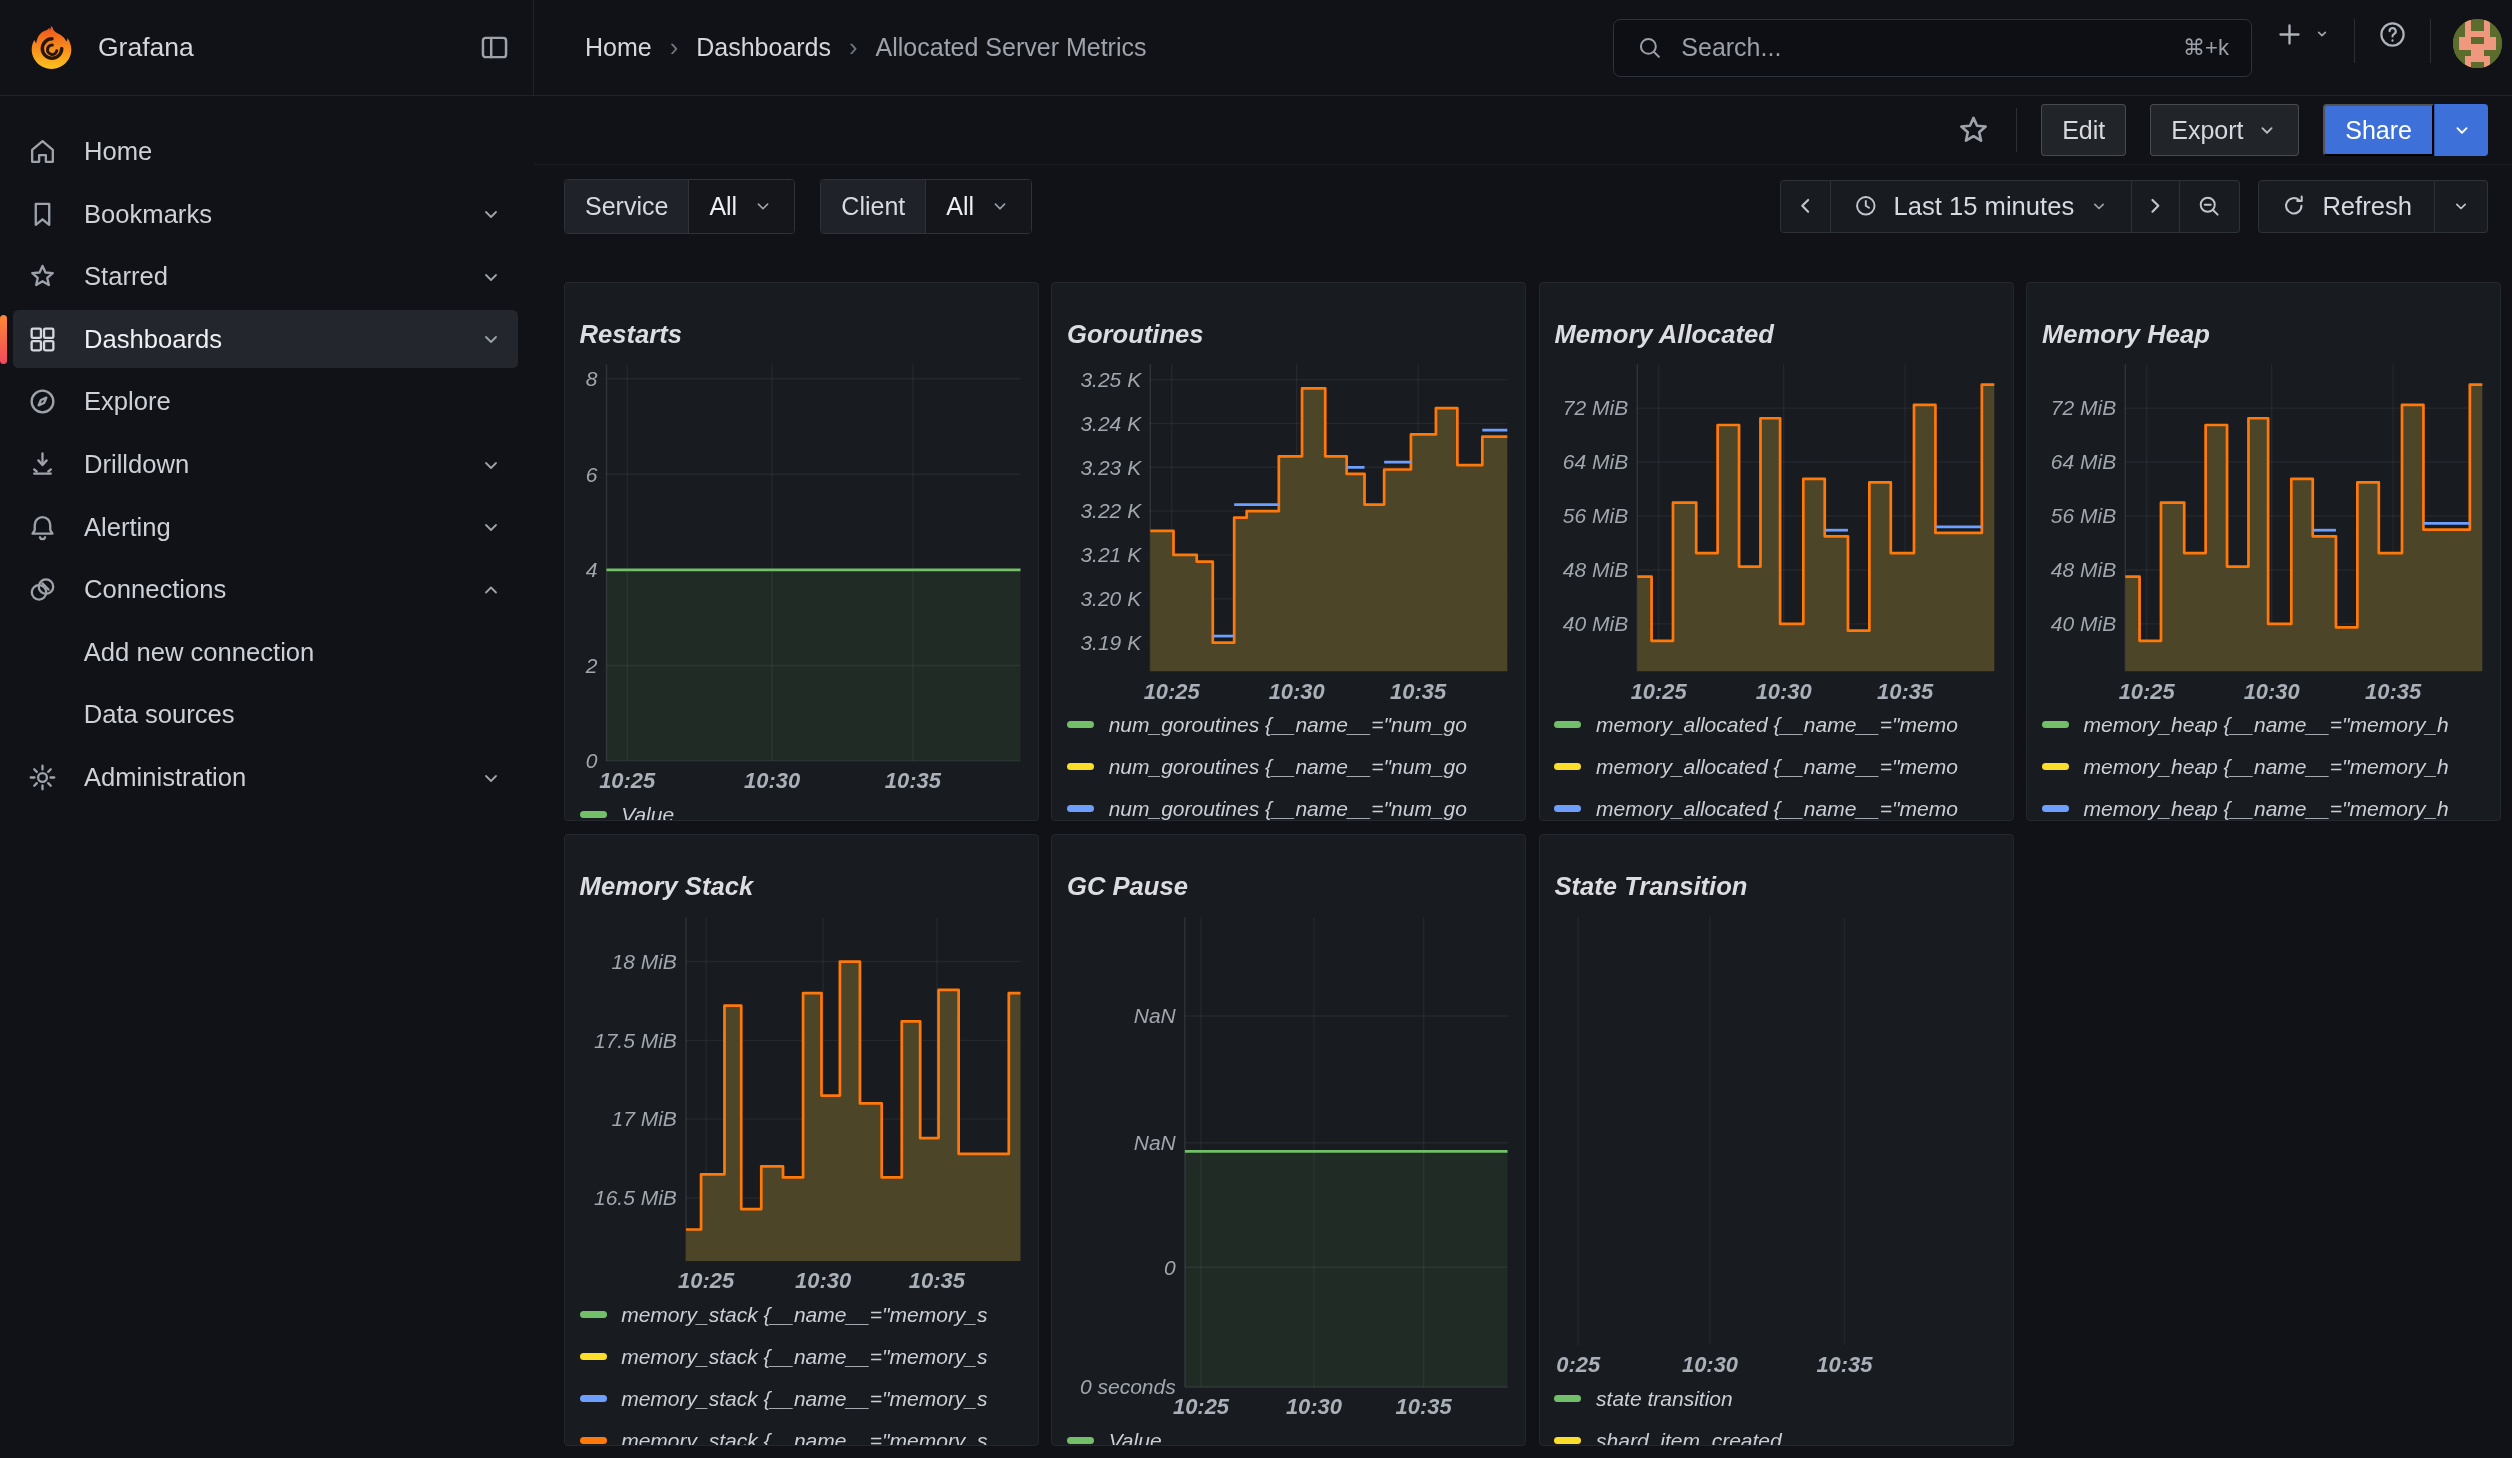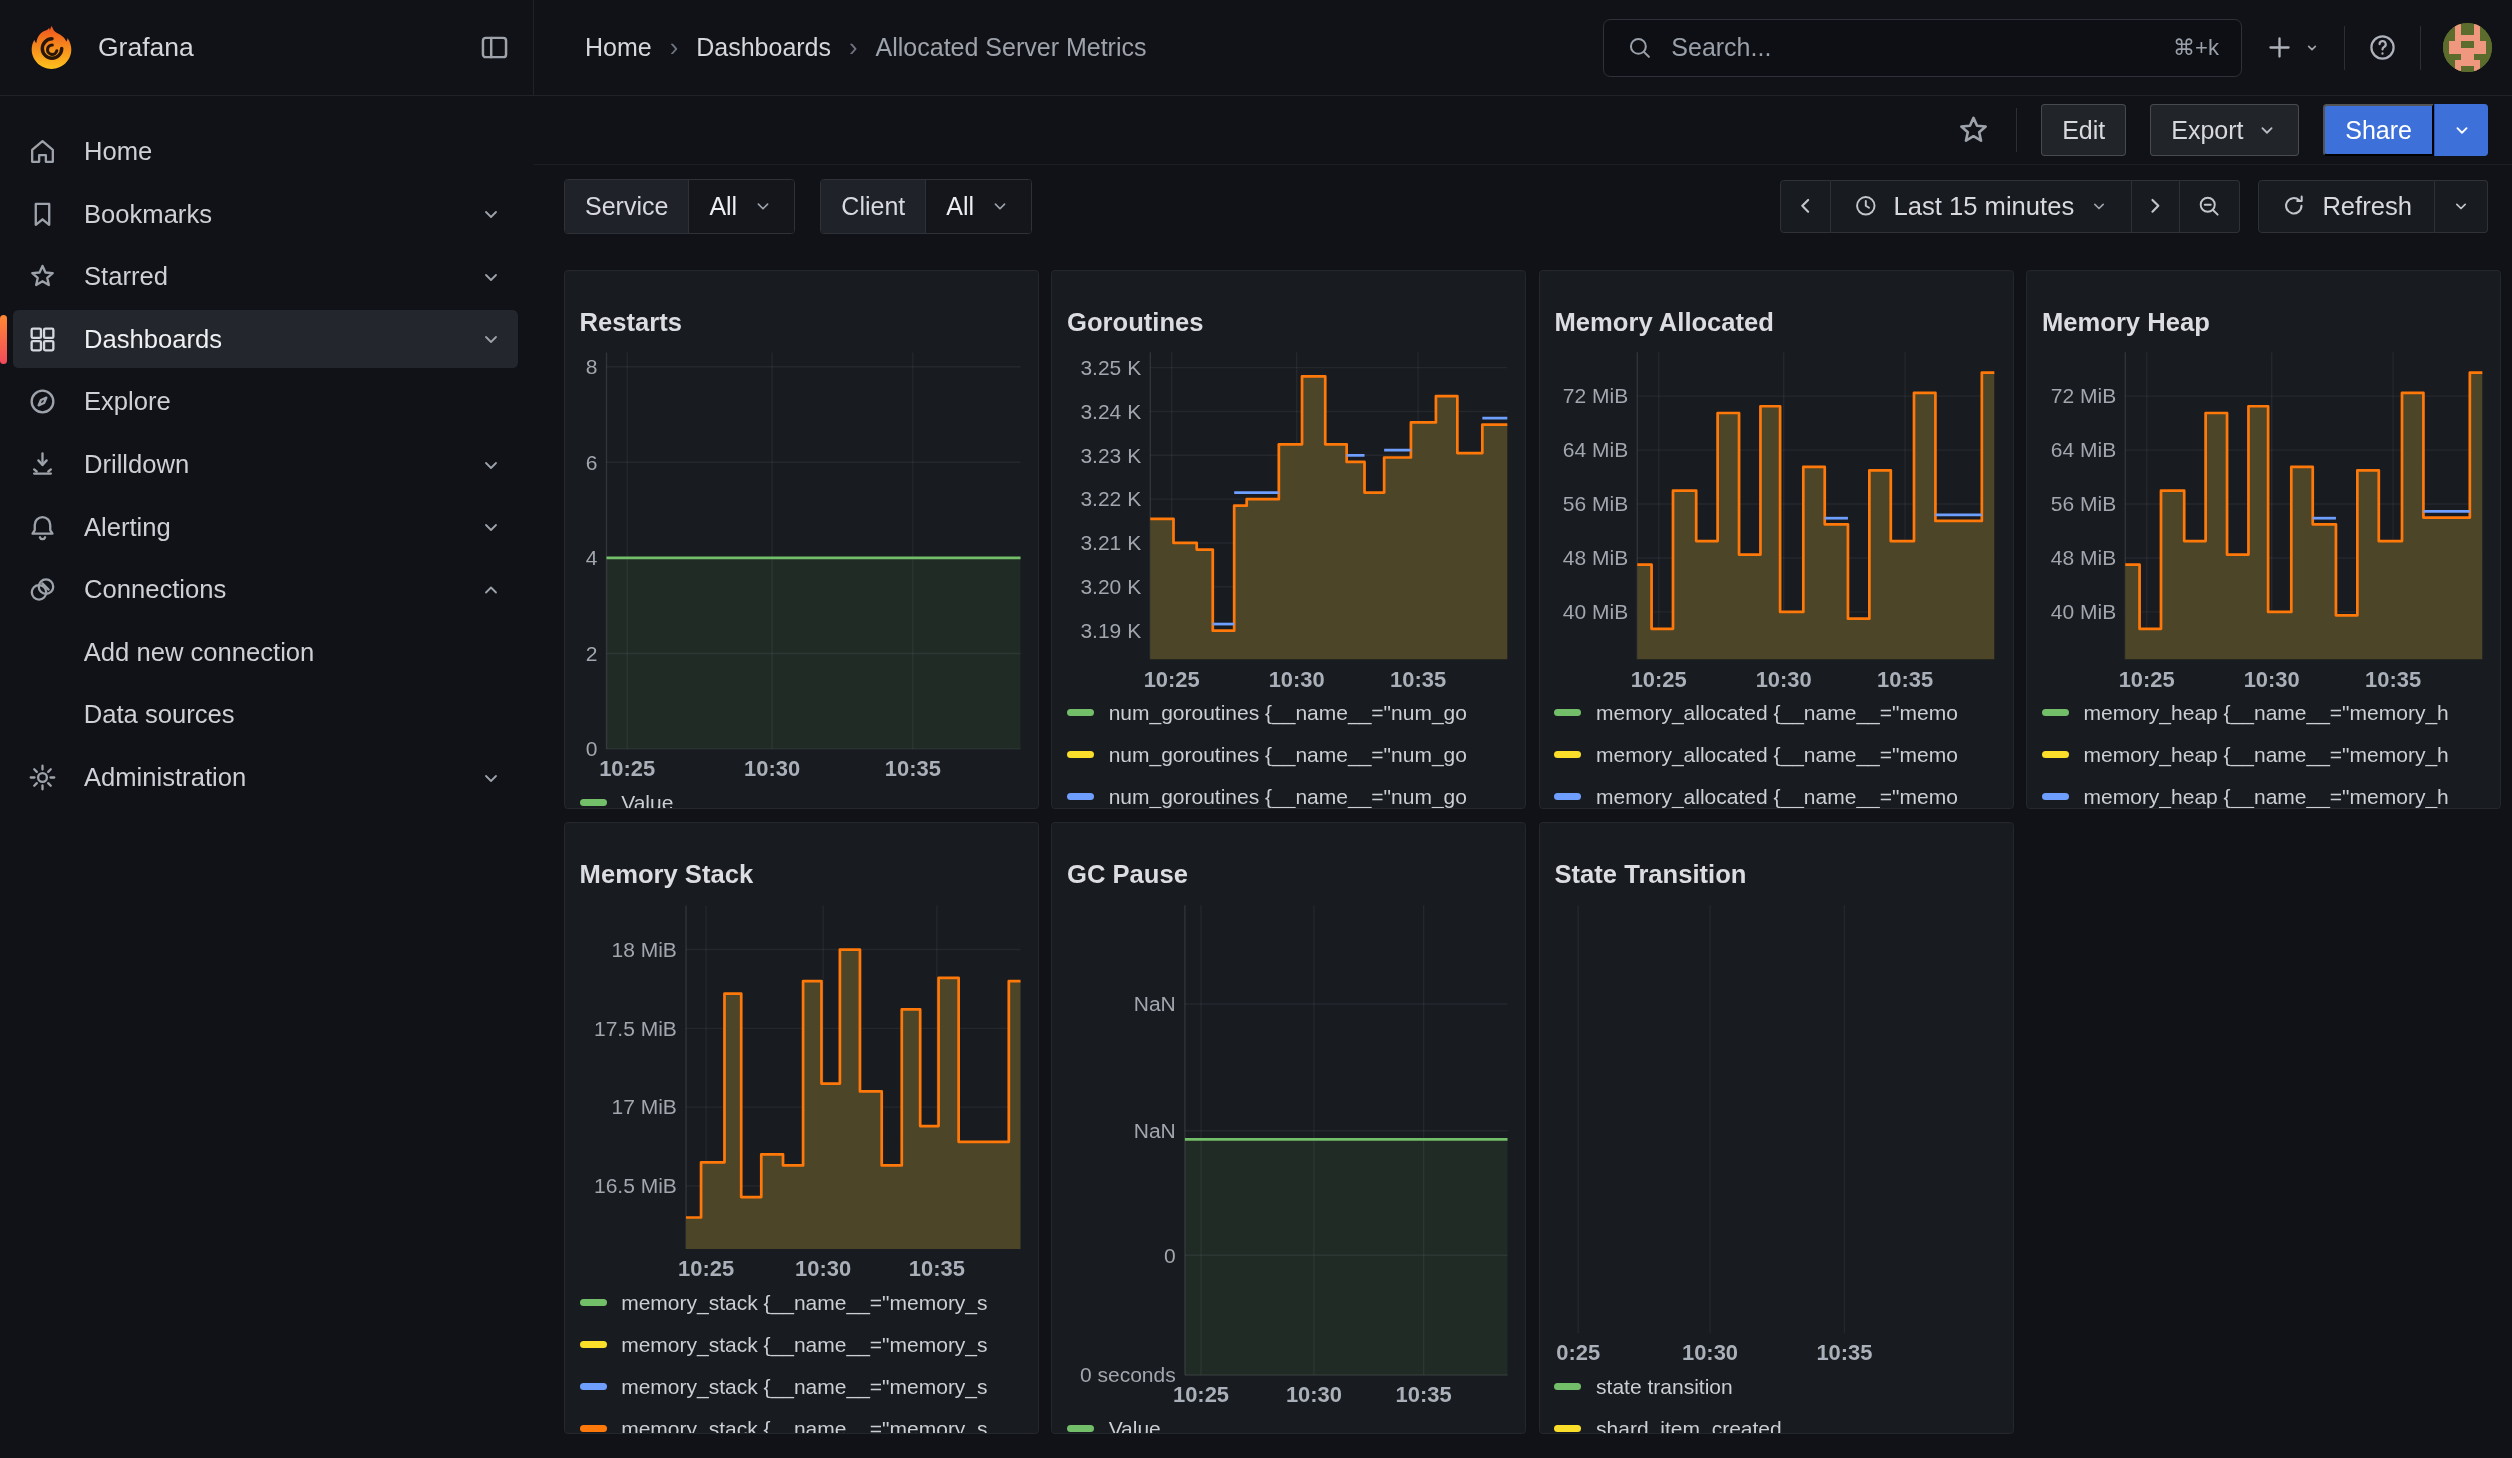--- a/index.html
+++ b/index.html
@@ -11,21 +11,21 @@
   
   .topbar{height:96px;flex:0 0 96px;display:flex;align-items:center;border-bottom:0.9px solid #202227;background:#111217;box-sizing:border-box;gap:16px;}
   .brand-area{width:534px;flex:0 0 534px;height:100%;display:flex;align-items:center;border-right:0.9px solid #202227;box-sizing:border-box;padding-left:27px;}
   .logo{width:49px;height:49px;flex:0 0 49px;}
   .brand-label{font-size:26.5px;color:#d5d7dd;margin-left:22px;}
   .dock-btn{margin-left:auto;margin-right:22px;width:33px;height:33px;color:#9da2ab;cursor:pointer;}
   .breadcrumb{display:flex;align-items:center;gap:18px;font-size:25px;padding-left:35px;white-space:nowrap;}
   .crumb{color:#d5d7dd;cursor:pointer;}
   .crumb.current{color:#9da2ab;}
   .crumb-sep{color:#6e7481;font-size:25.6px;}
-  .header-right{margin-left:auto;display:flex;align-items:center;padding-right:20px;gap:22px;}
+  .header-right{margin-left:auto;display:flex;align-items:flex-start;padding-right:10px;gap:22px;}
   .search-box{width:639px;height:58px;border:0.9px solid #2f323a;border-radius:7.3px;background:#0e0f14;display:flex;align-items:center;padding:0 22px;gap:16.4px;box-sizing:border-box;}
   .search-box .s-ic{width:27px;height:27px;color:#9aa0a9;flex:0 0 27px;}
   .search-box input{flex:1;background:none;border:none;outline:none;color:#d8d9e0;font-size:25px;font-family:inherit;min-width:0;}
   .search-box input::placeholder{color:#9aa0a9;}
   .kbd-hint{font-size:22px;color:#9aa0a9;}
   .icon-btn{color:#aeb2bb;cursor:pointer;display:inline-flex;align-items:center;gap:7.3px;}
   .icon-btn .ic{width:31px;height:31px;}
   .icon-btn .ic.small{width:20px;height:20px;color:#9da2ab;}
   .v-div{width:0.9px;height:44px;background:#2b2e35;}
   .avatar{width:49px;height:49px;border-radius:50%;overflow:hidden;background:#5c6c2c;cursor:pointer;flex:0 0 49px;}
@@ -66,21 +66,21 @@
   .tc-box .ic{width:25.6px;height:25.6px;color:#c3c6cd;}
   .tc-prev{width:51px;border-radius:3.7px 0 0 3.7px;}
   .tc-range{padding:0 22px;gap:14.6px;border-left:none;font-size:25.6px;font-weight:500;}
   .tc-next{width:48px;border-left:none;}
   .tc-zoom{width:60px;border-left:none;border-radius:0 3.7px 3.7px 0;}
   .tc-gap{width:18px;}
   .tc-refresh{padding:0 22px;gap:16px;border-radius:3.7px 0 0 3.7px;font-size:25.6px;font-weight:500;}
   .tc-refresh-caret{width:53px;border-left:none;border-radius:0 3.7px 3.7px 0;}
 
   
-  .grid{display:grid;grid-template-columns:repeat(4,1fr);grid-template-rows:539px 612px;gap:13.7px 12.8px;margin:36px 11px 0 30px;}
+  .grid{display:grid;grid-template-columns:repeat(4,1fr);grid-template-rows:539px 612px;gap:13.7px 12.8px;margin:48px 11px 0 30px;font-style:italic;}
   .panel{background:#181b1f;border:0.9px solid #25272e;border-radius:3.7px;padding:14.6px 14.6px 0 14.6px;box-sizing:border-box;overflow:hidden;position:relative;}
   .panel-title{font-size:25.6px;font-weight:600;color:#dcdde3;height:31px;line-height:31px;margin-bottom:7.3px;white-space:nowrap;cursor:pointer;}
   .chart-svg{display:block;}
   .legend-area{overflow:hidden;}
   .legend-row{height:42px;display:flex;align-items:center;gap:14.6px;overflow:hidden;cursor:pointer;}
   .legend-dash{width:27px;height:7.3px;border-radius:3.7px;flex:0 0 27px;}
   .legend-label{font-size:21px;color:#ccced6;white-space:nowrap;}
   .no-data{position:absolute;left:0;right:0;top:55px;bottom:0;display:flex;align-items:center;justify-content:center;font-size:35px;color:#9da2ab;}
 </style>
 </head>

